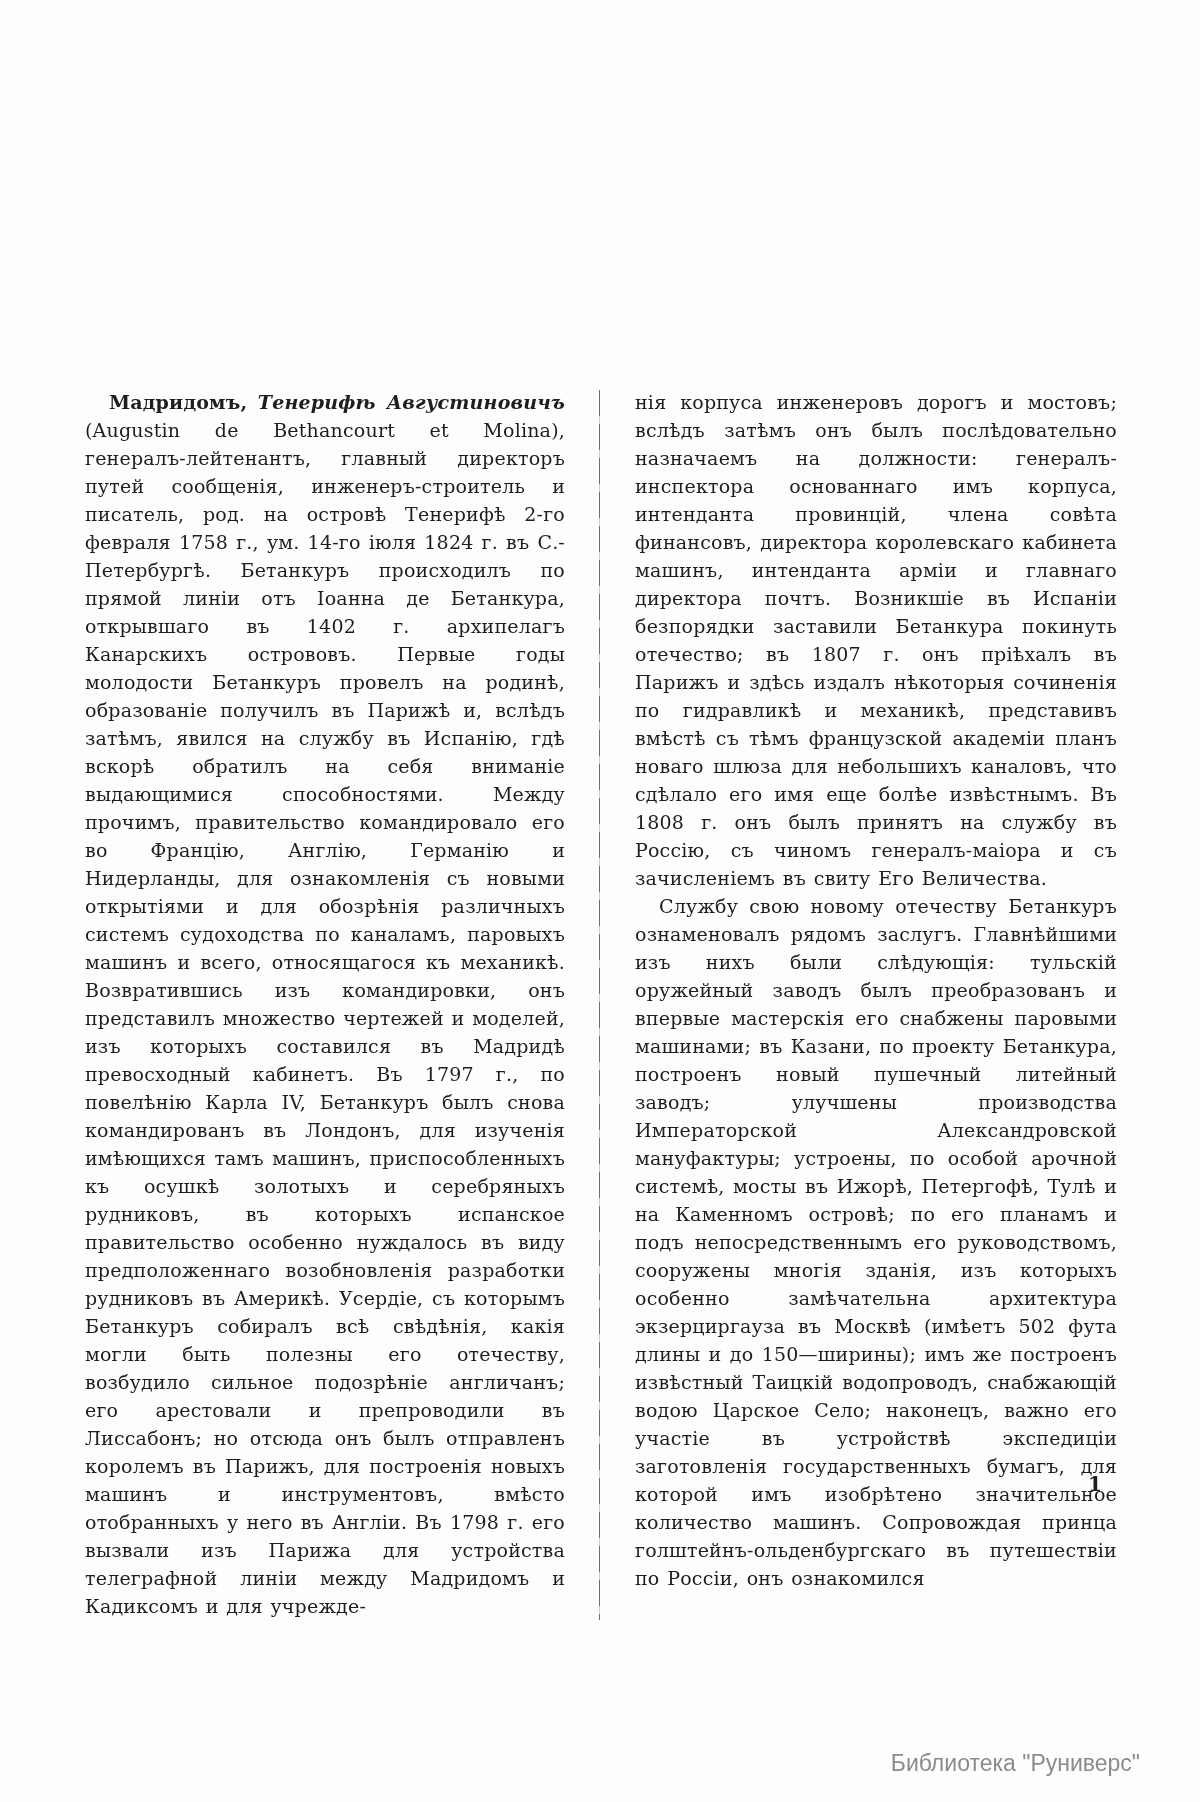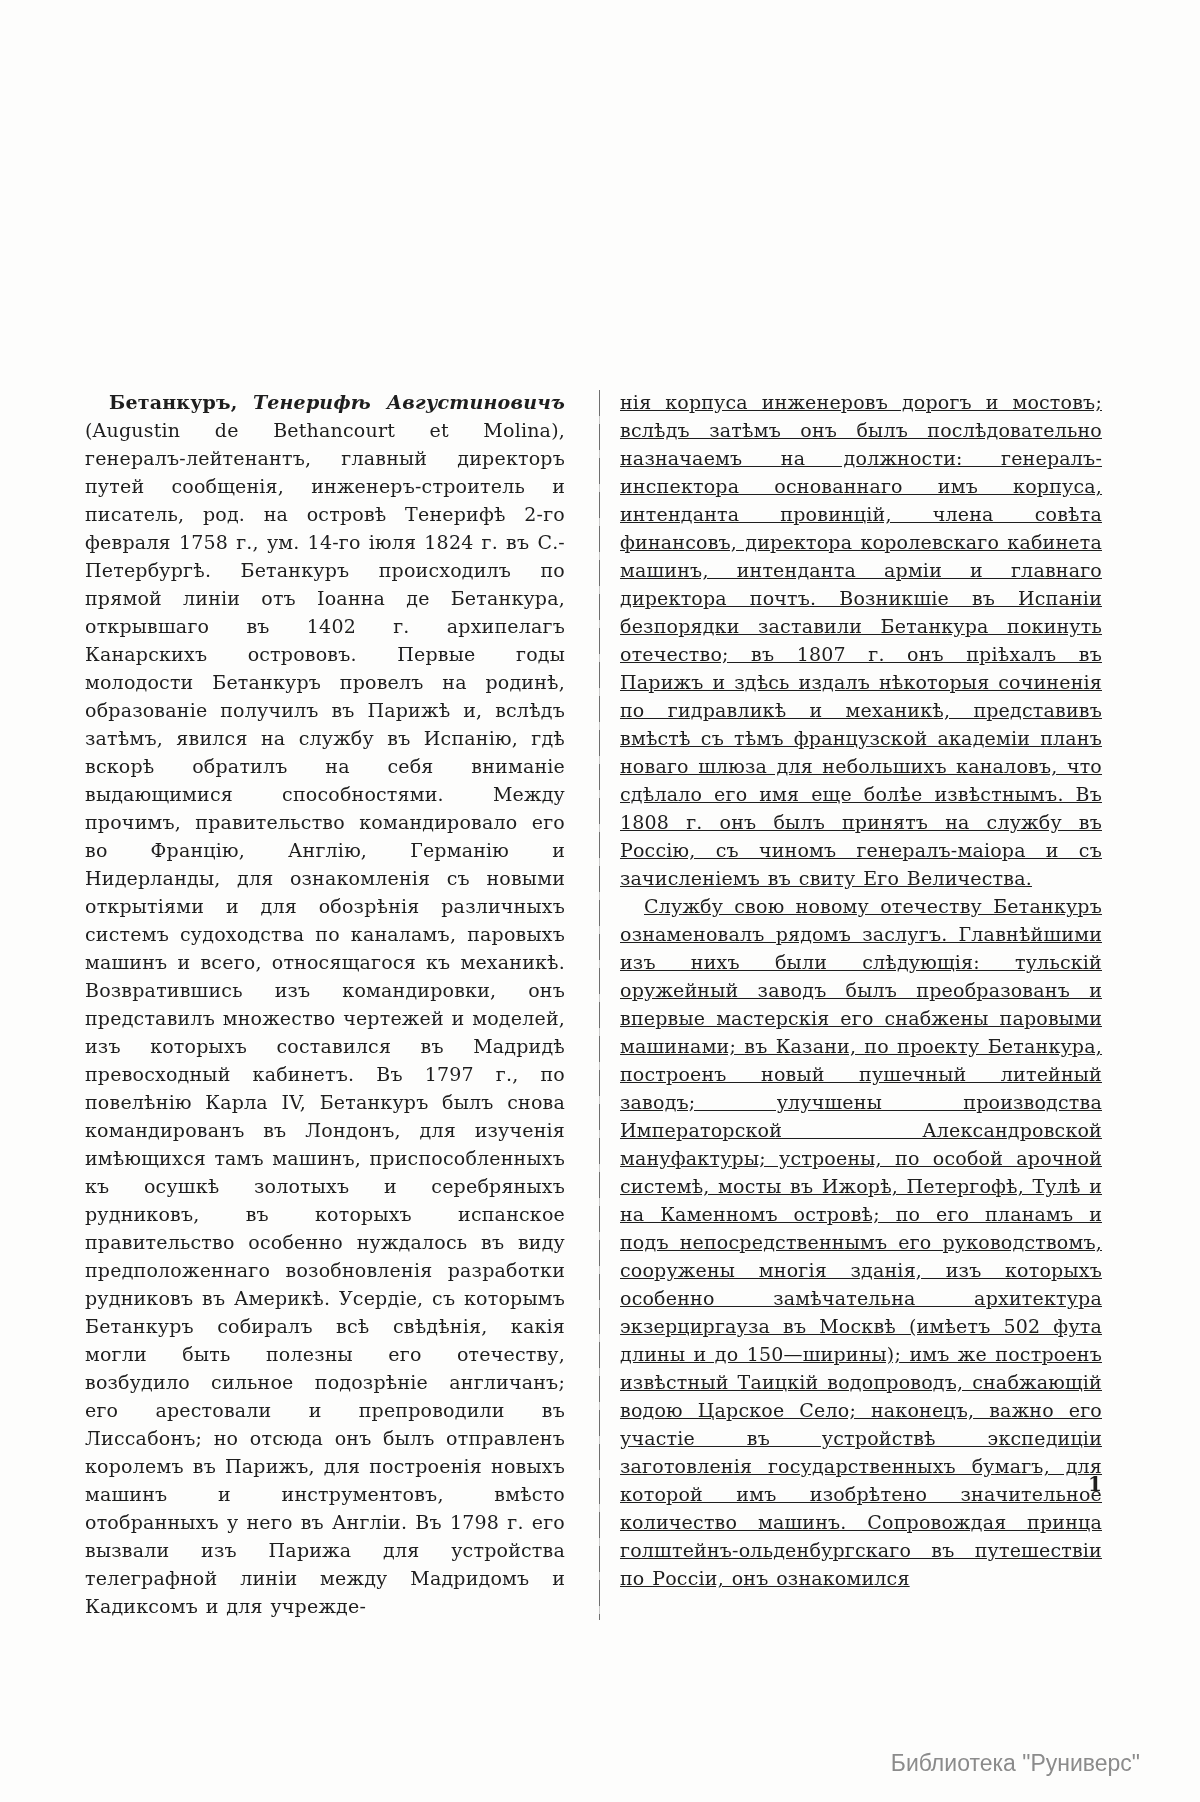--- a/index.html
+++ b/index.html
@@ -19,21 +19,21 @@
   .text-block {
     position: absolute;
     left: 85px;
     top: 388px;
     width: 1032px;
     display: flex;
     align-items: stretch;
   }
 
   .column-left  { width: 480px; margin-right: 34px; }
-  .column-right { width: 482px; margin-left: 20px; text-decoration: underline; }
+  .column-right { width: 482px; margin-left: 35px; }
 
   .divider {
     width: 1px;
     margin-top: 2px;
     background: repeating-linear-gradient(
       180deg,
       #6f6f6f 0 26px,
       rgba(111,111,111,0.35) 26px 34px
     );
   }
@@ -73,21 +73,21 @@
 </style>
 </head>
 <body>
 
 <div class="page">
 
   <div class="text-block">
 
     <div class="column-left">
       <p class="par par-indent">
-        <b class="headword">Бетанкуръ,</b>
+        <b class="headword">Мадридомъ,</b>
         <i class="headname">Тенерифѣ Августиновичъ</i>
         <span>(Augustin de Bethancourt et Molina), генералъ-лейтенантъ, главный директоръ путей сообщенія, инженеръ-строитель и писатель, род. на островѣ Тенерифѣ 2-го февраля 1758 г., ум. 14-го іюля 1824 г. въ С.-Петербургѣ. Бетанкуръ происходилъ по прямой линіи отъ Іоанна де Бетанкура, открывшаго въ 1402 г. архипелагъ Канарскихъ острововъ. Первые годы молодости Бетанкуръ провелъ на родинѣ, образованіе получилъ въ Парижѣ и, вслѣдъ затѣмъ, явился на службу въ Испанію, гдѣ вскорѣ обратилъ на себя вниманіе выдающимися способностями. Между прочимъ, правительство командировало его во Францію, Англію, Германію и Нидерланды, для ознакомленія съ новыми открытіями и для обозрѣнія различныхъ системъ судоходства по каналамъ, паровыхъ машинъ и всего, относящагося къ механикѣ. Возвратившись изъ командировки, онъ представилъ множество чертежей и моделей, изъ которыхъ составился въ Мадридѣ превосходный кабинетъ. Въ 1797 г., по повелѣнію Карла IV, Бетанкуръ былъ снова командированъ въ Лондонъ, для изученія имѣющихся тамъ машинъ, приспособленныхъ къ осушкѣ золотыхъ и серебряныхъ рудниковъ, въ которыхъ испанское правительство особенно нуждалось въ виду предположеннаго возобновленія разработки рудниковъ въ Америкѣ. Усердіе, съ которымъ Бетанкуръ собиралъ всѣ свѣдѣнія, какія могли быть полезны его отечеству, возбудило сильное подозрѣніе англичанъ; его арестовали и препроводили въ Лиссабонъ; но отсюда онъ былъ отправленъ королемъ въ Парижъ, для построенія новыхъ машинъ и инструментовъ, вмѣсто отобранныхъ у него въ Англіи. Въ 1798 г. его вызвали изъ Парижа для устройства телеграфной линіи между Мадридомъ и Кадиксомъ и для учрежде-</span>
       </p>
     </div>
 
     <div class="divider"></div>
 
     <div class="column-right">
       <p class="par">нія корпуса инженеровъ дорогъ и мостовъ; вслѣдъ затѣмъ онъ былъ послѣдовательно назначаемъ на должности: генералъ-инспектора основаннаго имъ корпуса, интенданта провинцій, члена совѣта финансовъ, директора королевскаго кабинета машинъ, интенданта арміи и главнаго директора почтъ. Возникшіе въ Испаніи безпорядки заставили Бетанкура покинуть отечество; въ 1807 г. онъ пріѣхалъ въ Парижъ и здѣсь издалъ нѣкоторыя сочиненія по гидравликѣ и механикѣ, представивъ вмѣстѣ съ тѣмъ французской академіи планъ новаго шлюза для небольшихъ каналовъ, что сдѣлало его имя еще болѣе извѣстнымъ. Въ 1808 г. онъ былъ принятъ на службу въ Россію, съ чиномъ генералъ-маіора и съ зачисленіемъ въ свиту Его Величества.</p>
       <p class="par par-indent">Службу свою новому отечеству Бетанкуръ ознаменовалъ рядомъ заслугъ. Главнѣйшими изъ нихъ были слѣдующія: тульскій оружейный заводъ былъ преобразованъ и впервые мастерскія его снабжены паровыми машинами; въ Казани, по проекту Бетанкура, построенъ новый пушечный литейный заводъ; улучшены производства Императорской Александровской мануфактуры; устроены, по особой арочной системѣ, мосты въ Ижорѣ, Петергофѣ, Тулѣ и на Каменномъ островѣ; по его планамъ и подъ непосредственнымъ его руководствомъ, сооружены многія зданія, изъ которыхъ особенно замѣчательна архитектура экзерциргауза въ Москвѣ (имѣетъ 502 фута длины и до 150—ширины); имъ же построенъ извѣстный Таицкій водопроводъ, снабжающій водою Царское Село; наконецъ, важно его участіе въ устройствѣ экспедиціи заготовленія государственныхъ бумагъ, для которой имъ изобрѣтено значительное количество машинъ. Сопровождая принца голштейнъ-ольденбургскаго въ путешествіи по Россіи, онъ ознакомился</p>

